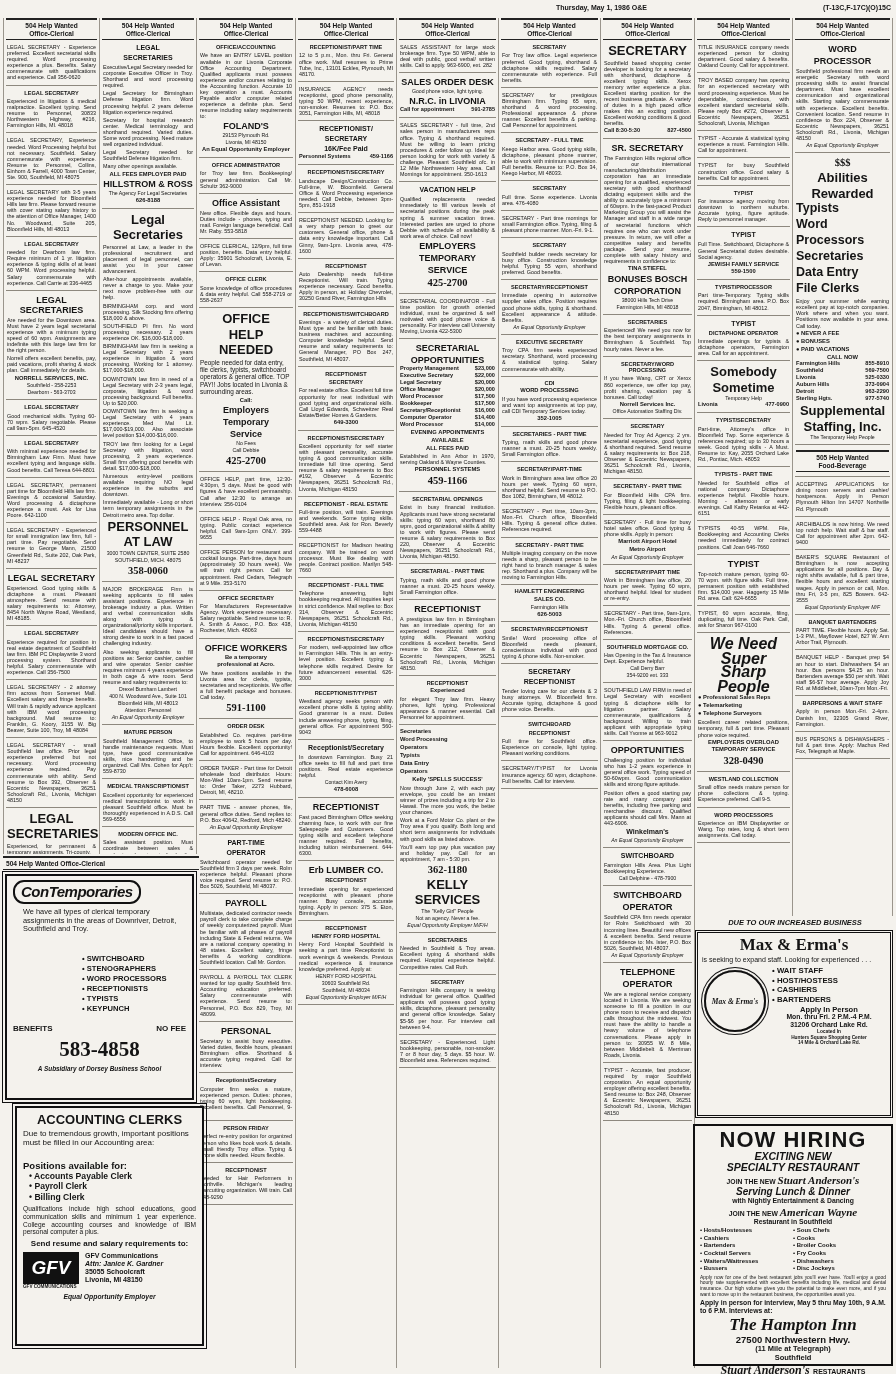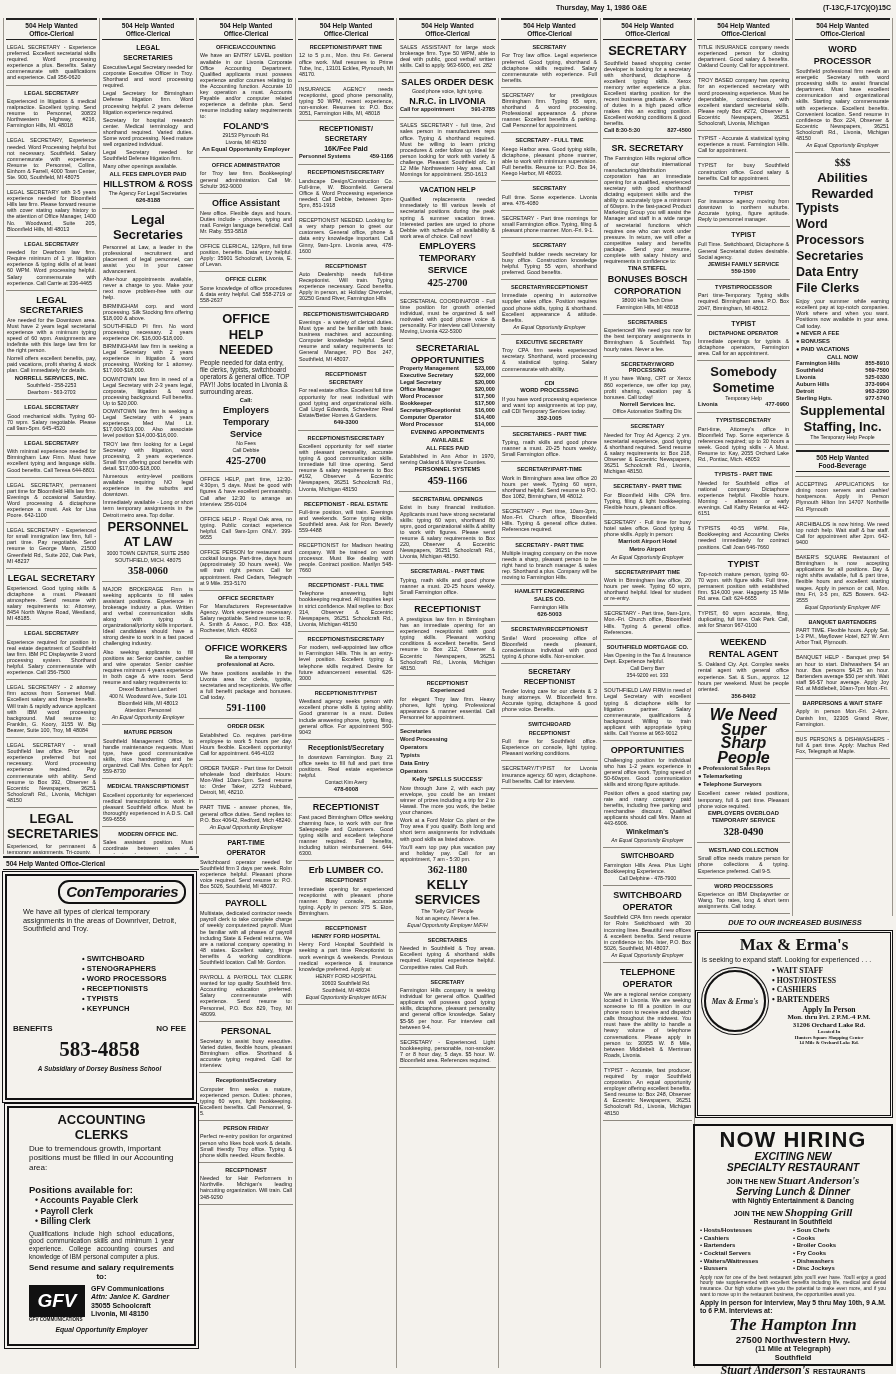--- a/index.html
+++ b/index.html
@@ -47,22 +47,22 @@
          background:#f4f2ed;padding:4px 6px;box-sizing:border-box;}
   .ctemp-logo{font-size:15px;font-weight:bold;font-style:italic;border:2px solid #111;border-radius:11px;
               padding:1px 6px 2px;display:inline-block;letter-spacing:-0.5px;}
   #ctemp .intro{font-size:7.4px;line-height:8.6px;margin:4px 0 20px 10px;width:160px;}
   #ctemp .items{margin-left:26px;}
   #ctemp .item{font-size:7.6px;font-weight:bold;line-height:10px;margin-left:43px;}
   #ctemp .bn-row{display:flex;justify-content:space-between;font-size:8px;font-weight:bold;margin-top:10px;}
   #ctemp .phone{font-family:"Liberation Serif",serif;font-size:21px;font-weight:bold;text-align:center;margin-top:4px;}
   #ctemp .foot{font-size:6.4px;font-style:italic;font-weight:bold;text-align:center;margin-top:3px;}
   
-  #acct{position:absolute;left:7px;top:1106px;width:189px;height:240px;border:2px solid #111;outline:1px solid #111;outline-offset:2px;
-        background:#f4f2ed;padding:4px 20px;box-sizing:border-box;}
+  #acct{position:absolute;left:15px;top:1106px;width:189px;height:240px;border:2px solid #111;outline:1px solid #111;outline-offset:2px;
+        background:#f4f2ed;padding:4px 6px;box-sizing:border-box;}
   #acct .title{font-size:13px;font-weight:bold;text-align:center;}
   #acct .intro{font-size:8px;line-height:9.4px;margin-top:2px;}
   #acct .plabel{font-size:9.5px;font-weight:bold;margin-top:12px;}
   #acct .positions .pos{font-size:8.6px;font-weight:bold;line-height:10.5px;margin-left:6px;}
   #acct .quals{font-size:6.6px;line-height:7.6px;margin-top:3px;text-align:justify;}
   #acct .send{font-size:8px;font-weight:bold;text-align:center;margin-top:3px;}
   #acct .logo-row{display:flex;margin-top:4px;align-items:flex-start;}
   .gfv-box{width:56px;height:32px;background:#111;color:#fff;font-size:19px;font-weight:bold;font-style:italic;
            display:flex;align-items:center;justify-content:center;}
   .gfv-cap{font-size:4.6px;font-weight:bold;}
@@ -72,21 +72,21 @@
   
   #increased{position:absolute;left:697px;top:918px;width:196px;font-size:7.5px;font-weight:bold;font-style:italic;text-align:center;}
   #maxermas{position:absolute;left:695px;top:930px;width:198px;height:188px;border:3px double #111;background:#f4f2ed;
             padding:2px 4px;box-sizing:border-box;}
   #maxermas .name{font-family:"Liberation Serif",serif;font-size:17px;font-weight:bold;text-align:center;}
   #maxermas .intro{font-size:7px;line-height:8px;margin-top:1px;}
   #maxermas .row{display:flex;margin-top:2px;}
   .me-logo{width:58px;height:58px;border:2px solid #111;border-radius:50%;box-shadow:0 0 0 2px #f4f2ed,0 0 0 3px #111;
            display:flex;align-items:center;justify-content:center;text-align:center;
            font-family:"Liberation Serif",serif;font-style:italic;font-weight:bold;font-size:7.5px;margin:4px 2px 0 2px;}
-  #maxermas .right{flex:1;padding-left:4px;font-family:Liberation Serif, serif;}
+  #maxermas .right{flex:1;padding-left:4px;}
   #maxermas .item{font-size:7.8px;font-weight:bold;line-height:9.5px;}
   #maxermas .apply{font-size:7.6px;font-weight:bold;text-align:center;margin-top:2px;}
   #maxermas .hours,#maxermas .addr{font-size:6.8px;font-weight:bold;text-align:center;line-height:8px;}
   #maxermas .small{font-size:4.8px;font-weight:bold;text-align:center;line-height:5.6px;}
   
   #hiring{position:absolute;left:693px;top:1124px;width:200px;height:242px;border:2px solid #111;background:#f4f2ed;
           padding:3px 5px;box-sizing:border-box;}
   #hiring .title{font-size:22px;font-weight:900;text-align:center;letter-spacing:1px;line-height:22px;}
   #hiring .sub{font-size:10.5px;font-weight:bold;font-style:italic;text-align:center;line-height:11px;}
   #hiring .join{font-size:6.8px;font-weight:bold;text-align:center;margin-top:1px;}
@@ -763,26 +763,20 @@
         <div class="b">TYPISTS 40-55 WPM. File, Bookkeeping and Accounting Clerks needed immediately for contract positions. Call Joan 646-7660</div>
       </div>
       <div class="ad">
         <div class="h2">TYPIST</div>
         <div class="b">Top-notch mature person, typing 60-70 wpm. with figure skills. Full time, permanent position with established firm. $14,000 year. Haggerty 15 Mile Rd. area. Call: 624-6655</div>
       </div>
       <div class="ad">
         <div class="b">TYPIST, 60 wpm accurate, filing, duplicating, full time. Oak Park. Call, ask for Sharon 967-0100</div>
       </div>
       <div class="ad">
-        <div class="h2">WEEKEND</div>
-        <div class="h2">RENTAL AGENT</div>
-        <div class="b">S. Oakland Cty. Apt. Complex seeks rental agent with general office experience. Sat. &amp; Sun., approx. 12 hours per weekend. Must be people oriented.</div>
-        <div class="cb">356-8402</div>
-      </div>
-      <div class="ad">
         <div class="h1i">We Need</div>
         <div class="h1i">Super Sharp</div>
         <div class="h1i">People</div>
         <div class="lb">● Professional Sales Reps</div>
         <div class="lb">● Telemarketing</div>
         <div class="lb">● Telephone Surveyors</div>
         <div class="b">Excellent career related positions, temporary, full &amp; part time. Pleasant phone voice required.</div>
         <div class="cb">EMPLOYERS OVERLOAD</div>
         <div class="cb">TEMPORARY SERVICE</div>
         <div class="ph">328-0490</div>
@@ -874,21 +868,21 @@
         <div class="b">Apply in person Mon.-Fri. 2-4pm. Danish Inn, 32305 Grand River, Farmington.</div>
       </div>
       <div class="ad">
         <div class="b">BUS PERSONS &amp; DISHWASHERS - full &amp; part time. Apply: Machus Red Fox, Telegraph at Maple.</div>
       </div>
     </div>
 
   <div id="repeat-header">504 Help Wanted Office-Clerical</div>
 
   <div id="ctemp">
-    <div style="text-align:right;">
+    <div style="text-align:left;">
       <span class="ctemp-logo">ConTemporaries</span>
     </div>
     <div class="intro">We have all types of clerical temporary assignments in the areas of Downriver, Detroit, Southfield and Troy.</div>
     <div class="items">
         <div class="item">• SWITCHBOARD</div>
         <div class="item">• STENOGRAPHERS</div>
         <div class="item">• WORD PROCESSORS</div>
         <div class="item">• RECEPTIONISTS</div>
         <div class="item">• TYPISTS</div>
         <div class="item">• KEYPUNCH</div>
@@ -956,21 +950,21 @@
     <div class="sub">EXCITING NEW</div>
     <div class="sub">SPECIALTY RESTAURANT</div>
     <div class="join">
       <span>JOIN THE NEW</span>
       <span class="script">Stuart Anderson's</span>
     </div>
     <div class="l1">Serving Lunch &amp; Dinner</div>
     <div class="l2">with Nightly Entertainment &amp; Dancing</div>
     <div class="join">
       <span>JOIN THE NEW</span>
-      <span class="script">Shopping Grill</span>
+      <span class="script">American Wayne</span>
     </div>
     <div class="l2">Restaurant in Southfield</div>
     <div class="lists">
       <div class="plist">
           <div class="pitem">• Hosts/Hostesses</div>
           <div class="pitem">• Cashiers</div>
           <div class="pitem">• Bartenders</div>
           <div class="pitem">• Cocktail Servers</div>
           <div class="pitem">• Waiters/Waitresses</div>
           <div class="pitem">• Bussers</div>

